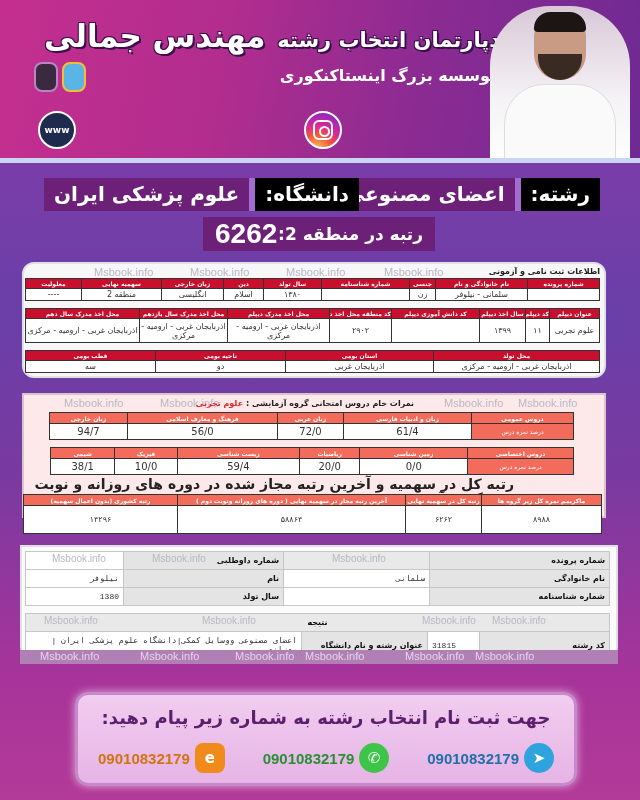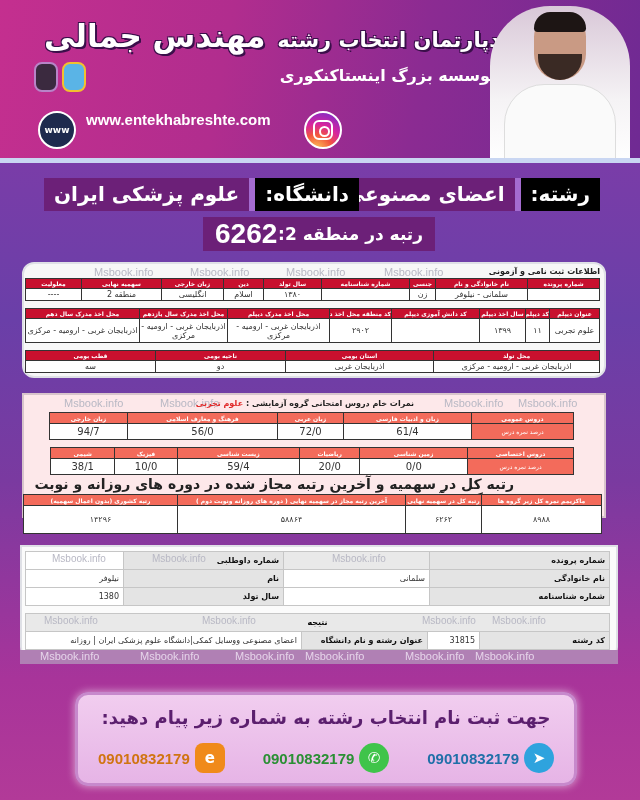--- a/index.html
+++ b/index.html
@@ -88,21 +88,21 @@
   table.grid td, table.grid th { border: 1px solid #333; text-align: center; font-size: 8px; height: 12px; overflow: hidden; white-space: nowrap; }
   table.red th { background: #c8102e; color: #fff; font-weight: bold; font-size: 6px; height: 10px; }
   table.red td { background: #fff; color: #333; }
   table.salmon th { background: #f36b5b; color: #fff; font-weight: bold; font-size: 6px; height: 11px; }
   table.salmon td { background: #fff; color: #333; font-size: 10px; height: 16px; }
   table.salmon td.side { background: #f36b5b; color: #fff; font-size: 6px; }
 
   table.gray { position: absolute; border-collapse: collapse; direction: rtl; table-layout: fixed; }
   table.gray td { border: 1px solid #c6c6c6; font-size: 8px; height: 16px; padding: 4px 4px; }
   table.gray td.key { background: #e4e4e4; font-weight: bold; color: #111; text-align: right; }
-  table.gray td.val { background: #fff; color: #333; text-align: right; }
+  table.gray td.val { background: #fff; color: #333; text-align: right; font-family: Liberation Mono, monospace; }
   table.gray td.blank { background: #e9e9e9; }
 
   .wm-strip { position: absolute; left: 20px; top: 650px; width: 598px; height: 14px; background: #b080b4; }
   .wm-strip .wm { color: #e6d4ea; top: 0; }
 
   
   .footer {
     position: absolute; left: 75px; top: 692px; width: 502px; height: 94px;
     border-radius: 13px; background: linear-gradient(180deg, #f1cdef 0%, #e6b4e6 100%);
     border: 3px solid #c789cc; box-shadow: 0 0 8px rgba(255,255,255,0.6);
@@ -124,21 +124,20 @@
     <span class="t-small">دپارتمان انتخاب رشته</span>
     <span class="t-big">مهندس جمالی</span>
   </div>
   <div class="subtitle">موسسه بزرگ اینستاکنکوری</div>
   <div class="mascots">
     <div class="mascot m1"></div>
     <div class="mascot m2"></div>
   </div>
   <div class="web-icon">www</div>
   <div class="web-links">
-    <div>www.entekhabreshte.com</div>
   </div>
   <div class="ig-icon">
       <div class="cam"></div>
     </div>
   <div class="photo">
     <div class="shirt"></div>
       <div class="head"></div>
       <div class="hair"></div>
       <div class="beard"></div>
   </div>
@@ -393,21 +392,21 @@
         <col style="width:52px">
         <col style="width:126px">
         <col style="width:276px">
       </colgroup>
     <tbody>
         <tr>
       <td class="blank" colspan="4" style="font-weight:bold;text-align:center;height:15px">نتیجه</td>
     </tr>
     <tr>
       <td class="key">کد رشته</td>
-      <td class="val" style="text-align:right">31815</td>
+      <td class="val" style="text-align:left">31815</td>
       <td class="key">عنوان رشته و نام دانشگاه</td>
       <td class="val">اعضای مصنوعی ووسایل کمکی|دانشگاه علوم پزشکی ایران | روزانه</td>
     </tr>
   </tbody>
     </table>
   <span class="wm" style="left:22px;top:68px;font-size:10px">Msbook.info</span>
   <span class="wm" style="left:180px;top:68px;font-size:10px">Msbook.info</span>
   <span class="wm" style="left:400px;top:68px;font-size:10px">Msbook.info</span>
   <span class="wm" style="left:470px;top:68px;font-size:10px">Msbook.info</span>
 </div>

